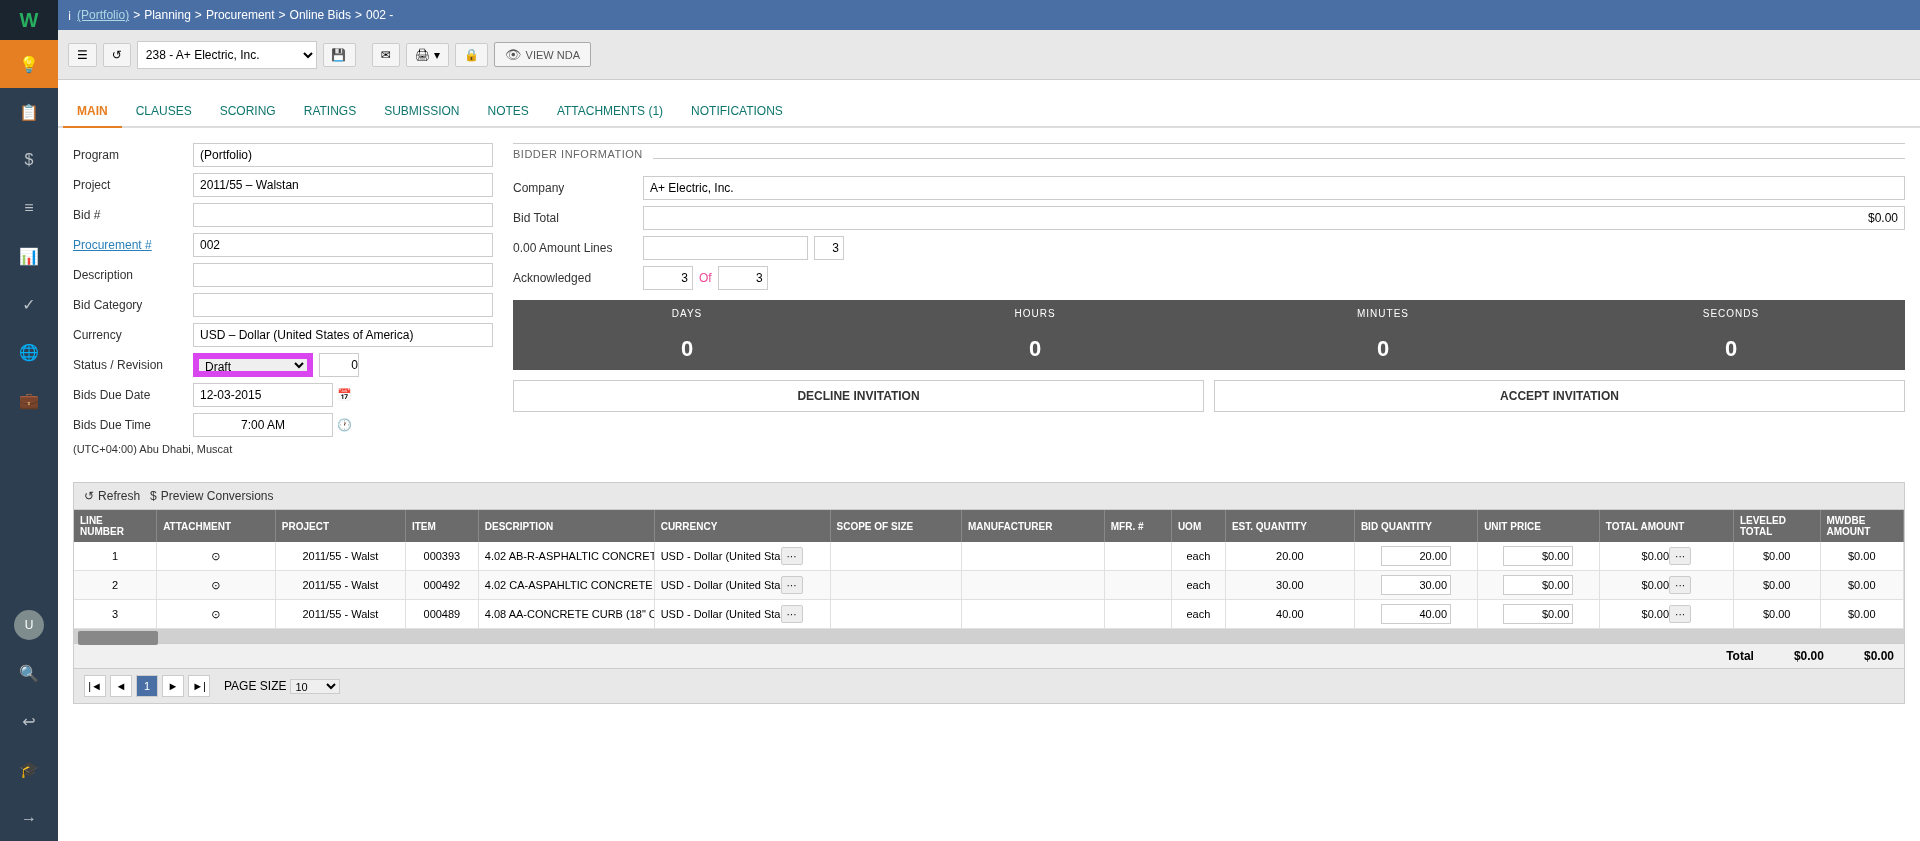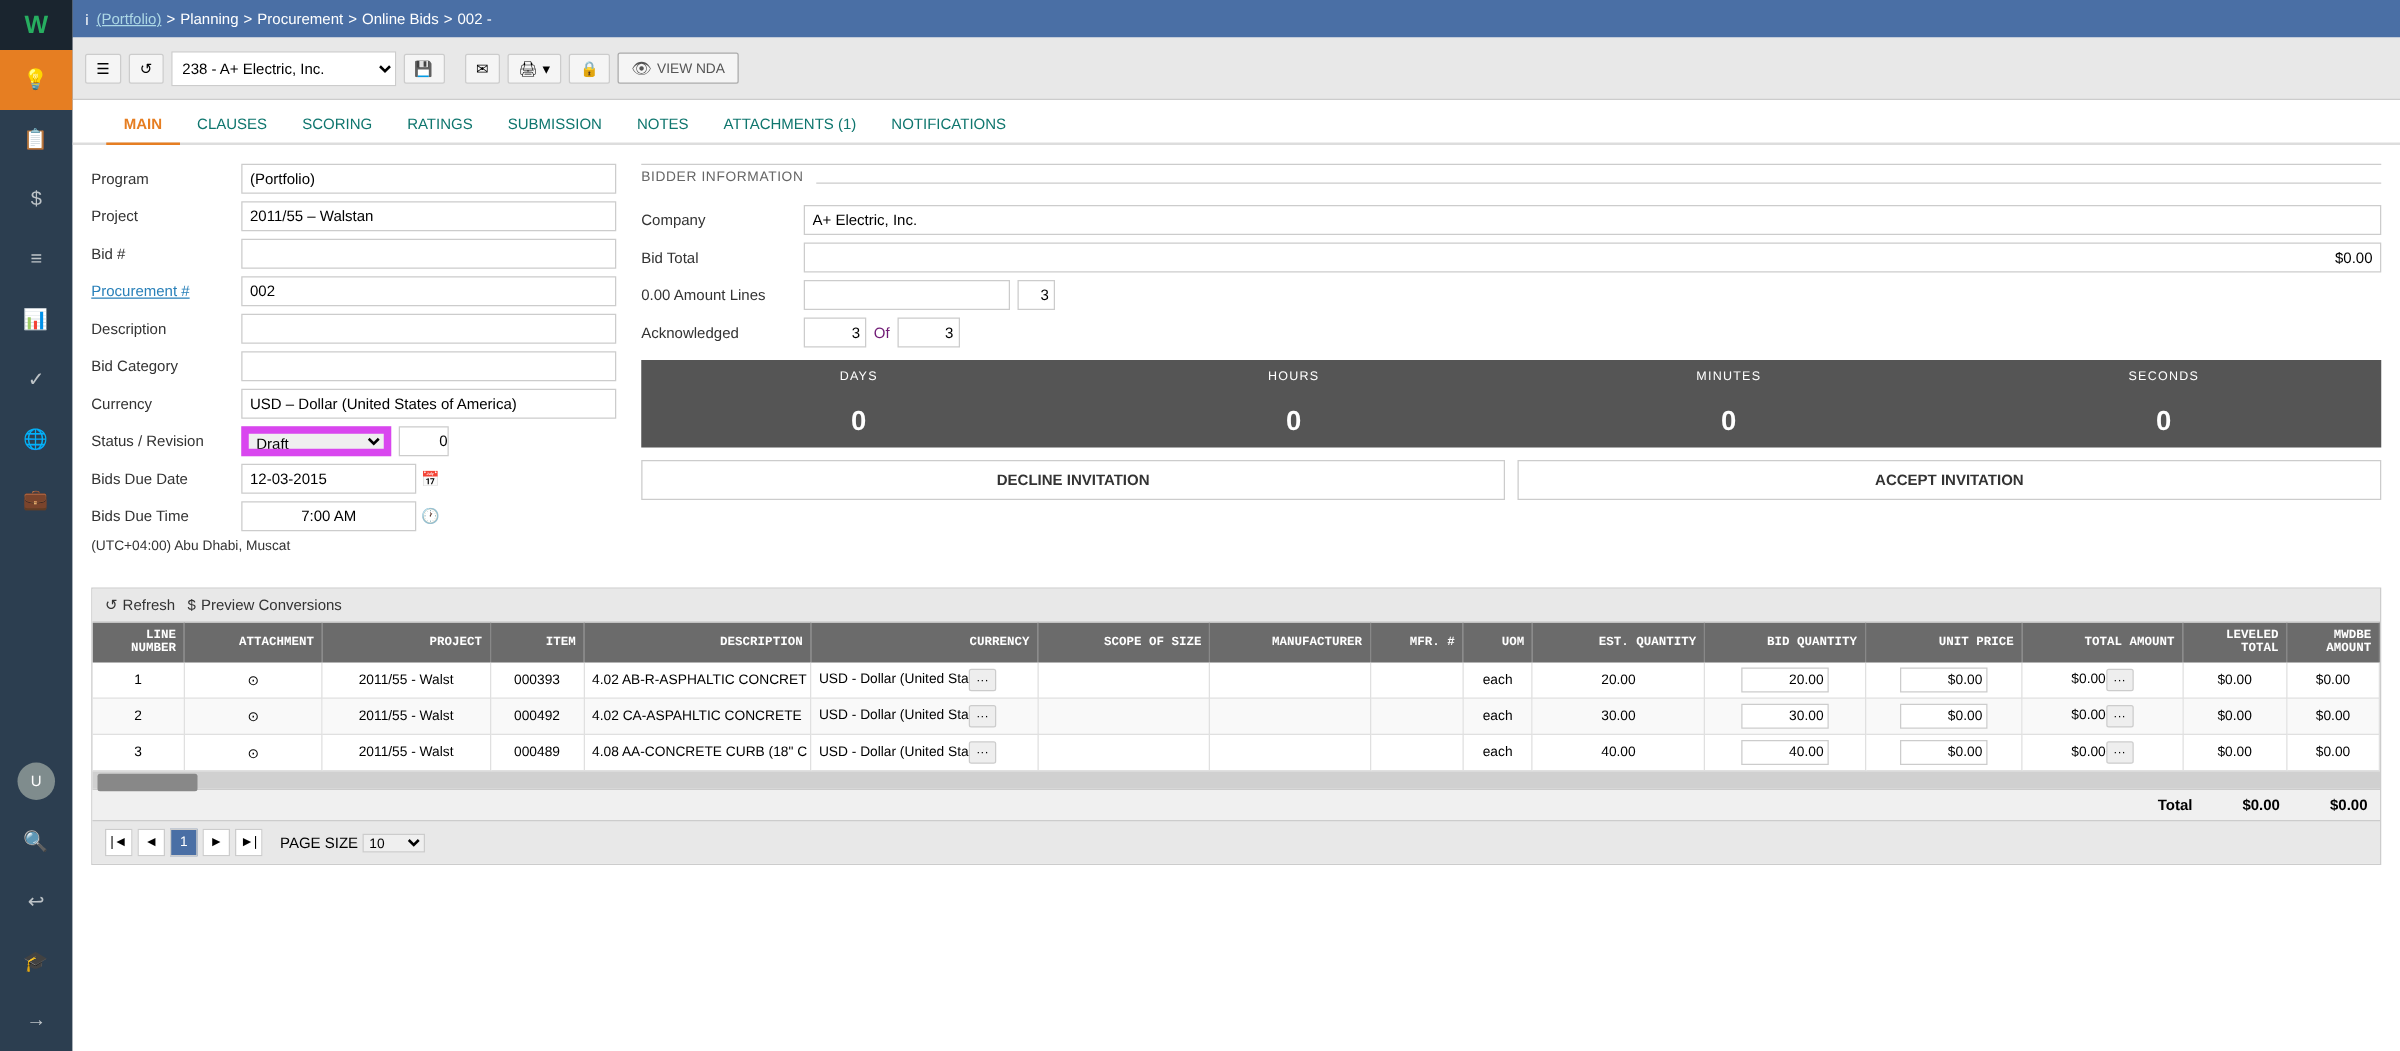--- a/index.html
+++ b/index.html
@@ -119,24 +119,24 @@
       align-items: center;
       gap: 4px;
       color: #555;
     }
 
     
     .tabs {
       background: white;
       display: flex;
       align-items: flex-end;
-      padding: 0 27px;
+      padding: 0 5px;
       border-bottom: 2px solid #ddd;
       flex-shrink: 0;
-      height: 36px;
+      height: 48px;
     }
     .tab {
       padding: 8px 14px;
       cursor: pointer;
       font-size: 12px;
       color: #0f766e;
       border-bottom: 2px solid transparent;
       margin-bottom: -2px;
     }
     .tab.active {
@@ -322,26 +322,25 @@
     
     .data-table {
       width: 100%;
       border-collapse: collapse;
       font-size: 11px;
     }
     .data-table th {
       background: #6b6b6b;
       color: white;
       padding: 5px 6px;
-      text-align: right;
+      text-align: left;
       font-size: 10px;
       font-weight: bold;
       border-right: 1px solid #888;
       white-space: nowrap;
-      font-family: Liberation Mono, monospace;
     }
     .data-table td {
       padding: 4px 6px;
       border-bottom: 1px solid #e0e0e0;
       border-right: 1px solid #e0e0e0;
       text-align: center;
       white-space: nowrap;
       overflow: hidden;
       max-width: 120px;
     }
@@ -413,21 +412,21 @@
     .ack-input {
       width: 50px;
       height: 24px;
       border: 1px solid #ccc;
       text-align: right;
       font-size: 12px;
       padding: 2px 4px;
     }
     .of-text {
       font-size: 12px;
-      color: #701a75;
+      color: #ec4899;
     }
 
     .amount-lines-row {
       display: flex;
       align-items: center;
       gap: 6px;
     }
     .amount-input {
       flex: 1;
       height: 24px;

